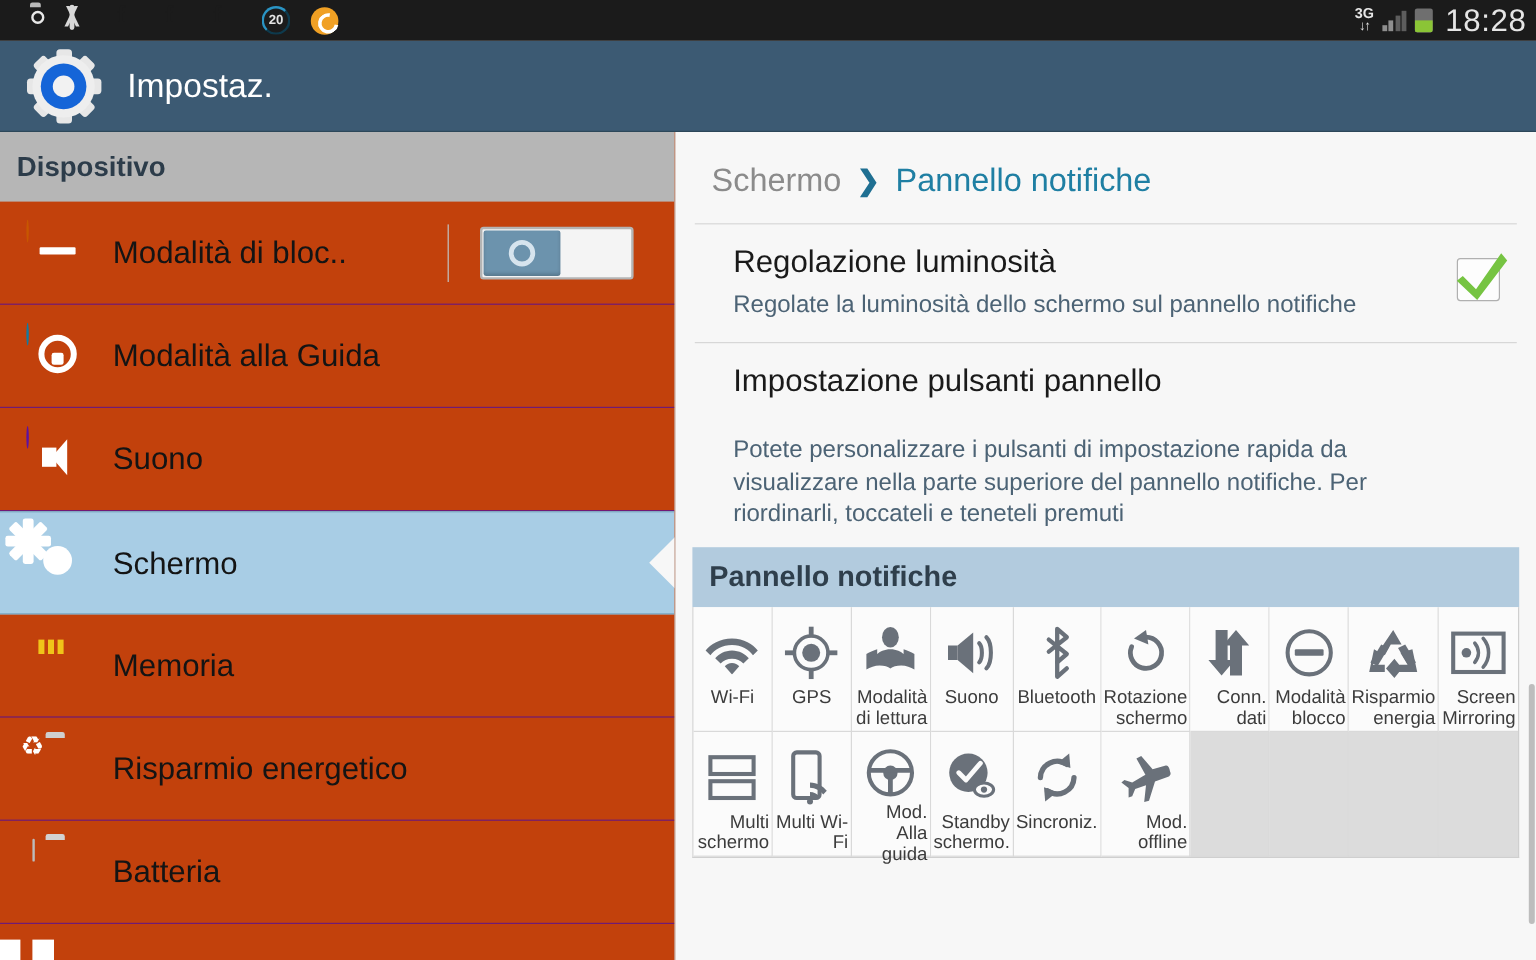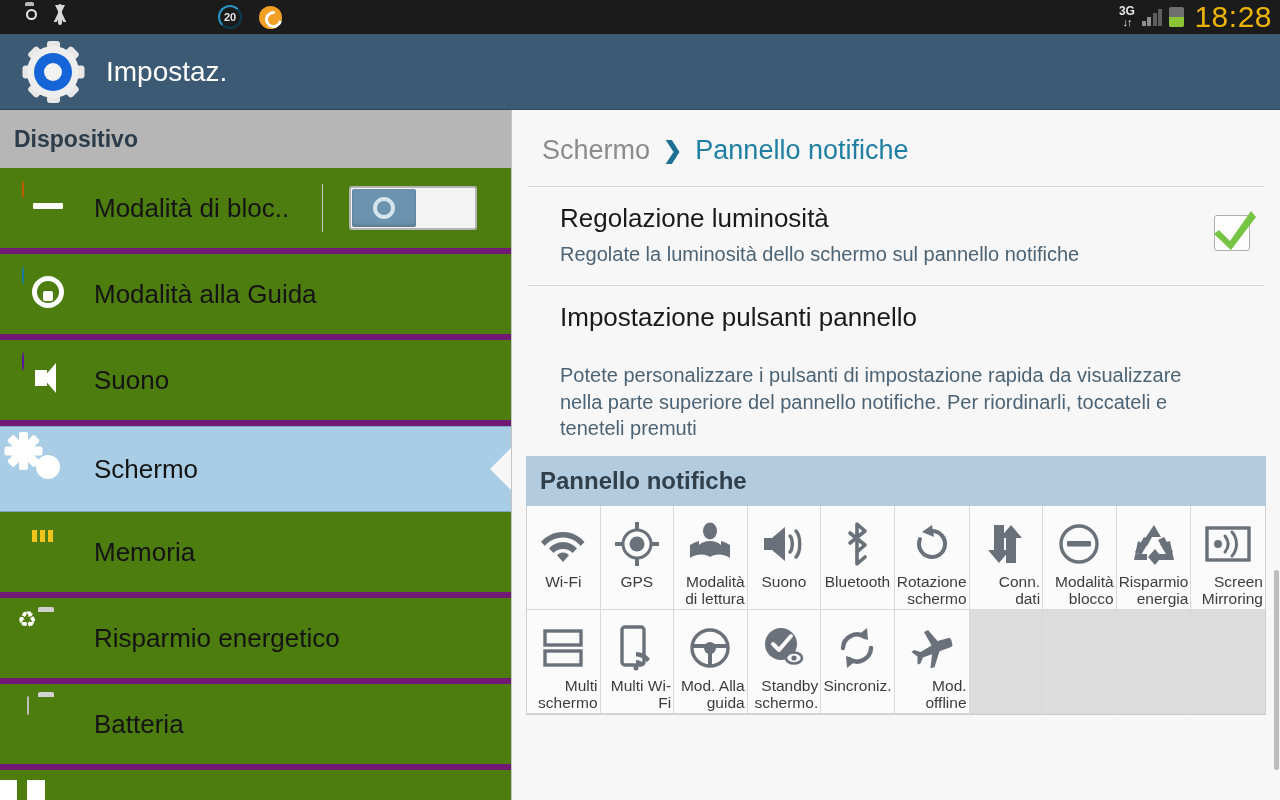--- a/index.html
+++ b/index.html
@@ -49,47 +49,47 @@
   .ic-3g small { display:block; font-size:11px; font-weight:normal; letter-spacing:-1px; }
 
   .ic-signal { display:flex; align-items:flex-end; gap:1.5px; height:18px; }
   .ic-signal i { width:4px; background:#8e8e8e; display:block; }
   .ic-signal i:nth-child(1){ height:5px; } .ic-signal i:nth-child(2){ height:9px; }
   .ic-signal i:nth-child(3){ height:13px; background:#5d5d5d;} .ic-signal i:nth-child(4){ height:17px; background:#5d5d5d;}
 
   .ic-batt { width:15px; height:20px; border-radius:2px; background:#6f6f6f; position:relative; overflow:hidden; }
   .ic-batt:before { content:""; position:absolute; left:4.5px; top:-3px; width:6px; height:3px; background:#6f6f6f; }
   .ic-batt i { position:absolute; left:0; right:0; bottom:0; height:48%; background:#8bc536; display:block; }
-  .clock { color:#eab308; font-size:30px; letter-spacing:0.5px; margin-left:3px; }
+  .clock { color:#e5e5e5; font-size:26px; letter-spacing:0.5px; margin-left:3px; }
 
   
   .appbar { height:76px; background:#3c5a73; display:flex; align-items:center; padding-left:22px;
      border-bottom:1px solid #2c4759; }
   .gear { width:62px; height:62px; position:relative; flex:none; }
   .gear .teeth { position:absolute; inset:0; }
   .gear .teeth i { position:absolute; left:50%; top:50%; width:13px; height:62px; margin:-31px 0 0 -6.5px;
      background:#e7e7e7; border-radius:3px; }
   .gear .disc { position:absolute; left:5px; top:5px; width:52px; height:52px; border-radius:50%;
      background:#eeeeee; }
   .gear .ring { position:absolute; left:12px; top:12px; width:38px; height:38px; border-radius:50%;
      background:#1565d8; }
   .gear .hole { position:absolute; left:22px; top:22px; width:18px; height:18px; border-radius:50%;
      background:#f2f2f2; }
   .apptitle { color:#ffffff; font-size:28px; margin-left:22px; }
 
   
   .content { display:flex; height:690px; }
 
   
-  .sidebar { width:512px; background:#4d7c0f; position:relative; overflow:hidden; flex:none;
+  .sidebar { width:563px; background:#c2410c; position:relative; overflow:hidden; flex:none;
      border-right:1px solid #c4c4c4; }
   .grouphdr { height:58px; background:#b6b6b6; display:flex; align-items:center; padding-left:14px;
      color:#2c3c4a; font-size:23px; font-weight:bold; }
   .srow { height:86px; display:flex; align-items:center; padding-left:22px; position:relative;
-     border-bottom:6px solid #701a75; }
+     border-bottom:1px solid #701a75; }
   .srow.sel { background:#a8cde5; border-top:1px solid #7ca8c4; border-bottom:1px solid #7ca8c4; }
   .srow .notch { position:absolute; right:-1px; top:50%; margin-top:-22px; width:0; height:0;
      border-top:22px solid transparent; border-bottom:22px solid transparent;
      border-right:22px solid #f7f7f7; }
   .sicon { width:54px; height:54px; flex:none; position:relative; }
   .slabel { font-size:26px; color:#141414; margin-left:18px; }
   .sdivider { width:1px; height:48px; background:#c3c3c3; margin-left:auto; }
 
   .toggle { width:128px; height:44px; background:#f4f4f4; border:2px solid #b4b4b4; border-radius:3px;
      margin:0 34px 0 26px; display:flex; align-items:center; flex:none; }

